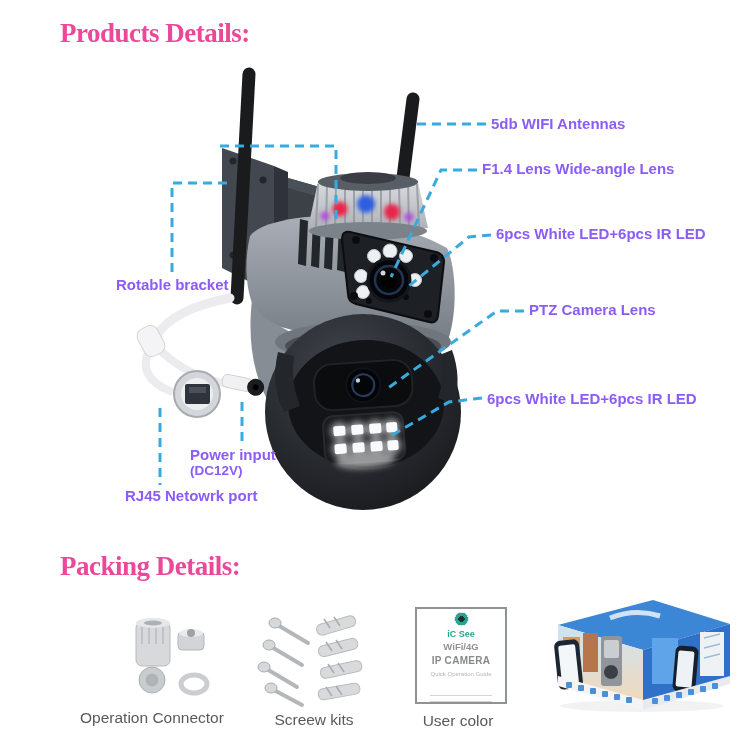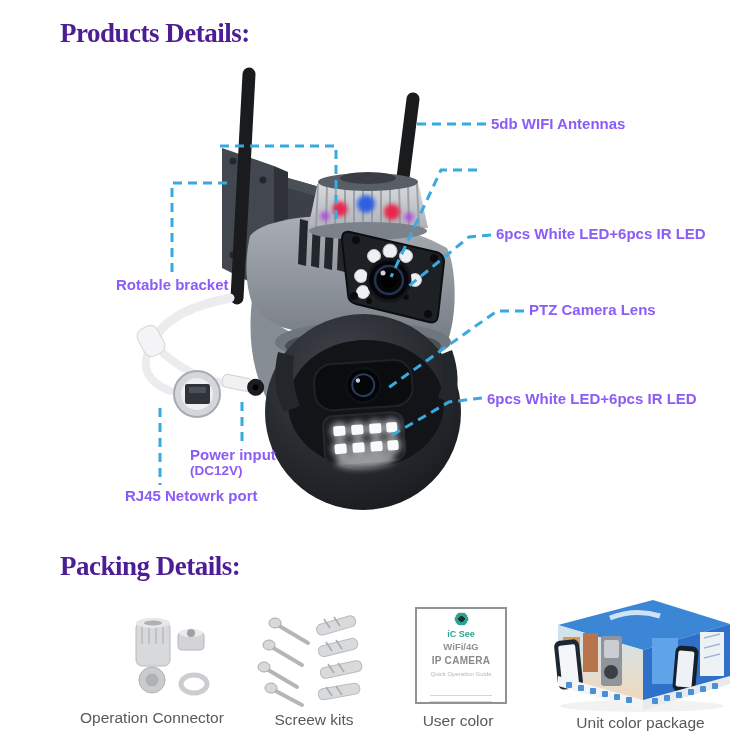--- a/index.html
+++ b/index.html
@@ -1,21 +1,21 @@
 <!DOCTYPE html>
 <html><head>
 <meta charset="utf-8">
 <style>
   html,body{margin:0;padding:0;background:#fff;}
   .stage{position:relative;width:752px;height:752px;background:#ffffff;overflow:hidden;
          font-family:"Liberation Sans", sans-serif;}
   .layer{position:absolute;inset:0;}
   svg{display:block;}
   .title{position:absolute;font-family:"Liberation Serif", serif;font-weight:bold;
-         font-size:27px;letter-spacing:-0.5px;color:#4c1d95;white-space:nowrap;}
+         font-size:27px;letter-spacing:-0.5px;color:#ec4899;white-space:nowrap;}
   .callout-label{position:absolute;font-weight:bold;font-size:15px;color:#8b5cf6;
          white-space:nowrap;line-height:1.1;}
   .caption{position:absolute;font-size:15.5px;color:#58595b;text-align:center;white-space:nowrap;}
   
   .manual-card{position:absolute;left:415px;top:607px;width:92px;height:97px;background:#fff;
          border:2px solid #8f9296;box-sizing:border-box;display:flex;flex-direction:column;
          align-items:center;padding-top:3px;}
   .eye-icon{width:15px;height:15px;border-radius:50%;
          background:radial-gradient(circle at 50% 50%, #17352f 0 30%, #2da291 31% 62%, #cfe9e4 63% 100%);
          margin-bottom:3px;}
@@ -316,20 +316,21 @@
           <rect x="688" y="689" width="6" height="6" rx="1"></rect>
         <rect x="700" y="686" width="6" height="6" rx="1"></rect>
           <rect x="712" y="683" width="6" height="6" rx="1"></rect>
       </g>
     </g>
   </svg>
 
   <div class="title" style="left:60px;top:18px;">Products Details:</div>
 
   <div class="callout-label" style="left:491px;top:116px;">5db WIFI Antennas</div>
+  <div class="callout-label" style="left:482px;top:161px;">F1.4 Lens Wide-angle Lens</div>
   <div class="callout-label" style="left:496px;top:226px;">6pcs White LED+6pcs IR LED</div>
   <div class="callout-label" style="left:116px;top:277px;text-align:center;">Rotable bracket</div>
   <div class="callout-label" style="left:529px;top:302px;">PTZ Camera Lens</div>
   <div class="callout-label" style="left:487px;top:391px;">6pcs White LED+6pcs IR LED</div>
   <div class="callout-label" style="left:190px;top:447px;width:90px;">
     <div>Power input</div>
     <div class="small2" style="font-size:13.5px;">(DC12V)</div>
   </div>
   <div class="callout-label" style="left:125px;top:488px;">RJ45 Netowrk port</div>
 
@@ -340,14 +341,13 @@
     <div class="manual-brand">iC See</div>
     <div class="manual-line1">WiFi/4G</div>
     <div class="manual-line2">IP CAMERA</div>
     <div class="manual-line3">Quick Operation Guide</div>
     <div class="manual-fineprint"></div>
   </div>
 
   <div class="caption" style="left:80px;top:709px;width:140px;">Operation Connector</div>
   <div class="caption" style="left:258px;top:711px;width:112px;">Screew kits</div>
   <div class="caption" style="left:403px;top:712px;width:110px;">User color</div>
-  <div class="caption" style="left:548px;top:714px;width:185px;">Unit color package</div>
 </div>
 
 </body></html>

